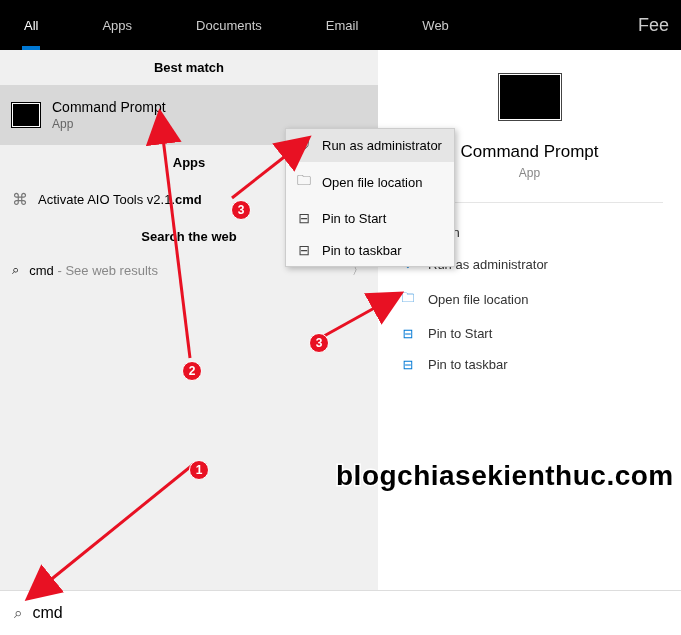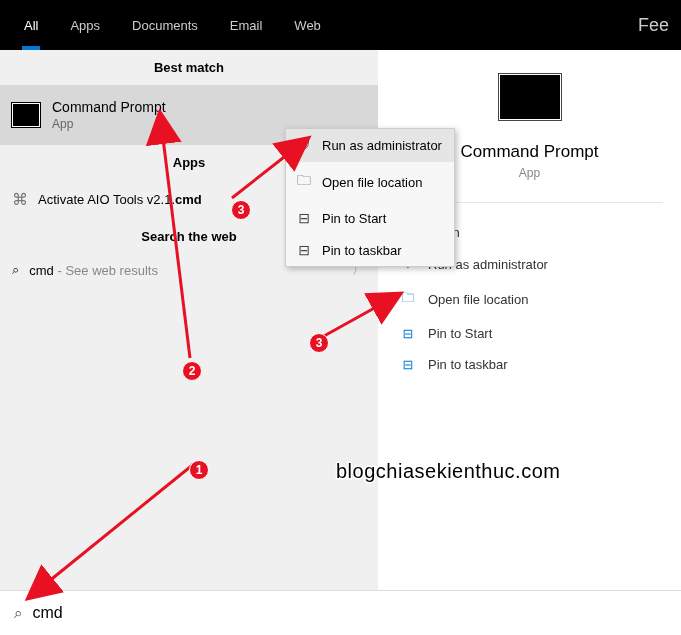--- a/index.html
+++ b/index.html
@@ -1,18 +1,18 @@
 <!DOCTYPE html>
 <html><head>
 <meta charset="utf-8">
 <style>
 * { margin: 0; padding: 0; box-sizing: border-box; font-family: 'Segoe UI', Arial, sans-serif; }
 body { width: 681px; height: 635px; overflow: hidden; position: relative; background: #fff; }
 
-.topbar { background: #000; color: #fff; height: 50px; display: flex; align-items: stretch; padding: 0 8px; }
+.topbar { background: #000; color: #fff; height: 50px; display: flex; align-items: stretch; padding: 0 8px; gap: 32px; }
 .tab { padding: 0 16px; display: flex; align-items: center; font-size: 13px; color: #ccc; cursor: pointer; position: relative; }
 .tab.active { color: #fff; }
 .tab.active::after { content: ''; position: absolute; bottom: 0; left: 14px; right: 14px; height: 4px; background: #0078d4; }
 .tab .chev { margin-left: 6px; font-size: 10px; }
 .spacer { flex: 1; }
 .right-txt { display: flex; align-items: center; font-size: 18px; color: #ccc; padding-right: 4px; }
 
 .main { display: flex; height: 540px; }
 .left { width: 378px; background: #f0f0f0; position: relative; }
 .right { flex: 1; background: #fff; position: relative; }
@@ -48,21 +48,21 @@
 .searchbar { position: absolute; bottom: 0; left: 0; right: 0; height: 45px; background: #fff; border-top: 1px solid #ddd; display: flex; align-items: center; padding: 0 14px; gap: 10px; }
 .searchbar .sicon { font-size: 15px; color: #555; }
 .searchbar input { border: 0; outline: 0; font-size: 16px; flex: 1; color: #000; }
 
 .badge { position: absolute; width: 20px; height: 20px; border-radius: 50%; background: #e81123; color: #fff; font-size: 12px; font-weight: 700; display: flex; align-items: center; justify-content: center; border: 1px solid #fff; z-index: 40; }
 .badge-1 { left: 189px; top: 460px; }
 .badge-2 { left: 182px; top: 361px; }
 .badge-3a { left: 231px; top: 200px; }
 .badge-3b { left: 309px; top: 333px; }
 
-.watermark { position: absolute; left: 336px; top: 460px; font-size: 20px; font-weight: 400; color: #000; -webkit-text-stroke: 3px #fff; paint-order: stroke fill; z-index: 35; letter-spacing: 0.5px; }
+.watermark { position: absolute; left: 336px; top: 460px; font-size: 28px; font-weight: 700; color: #000; -webkit-text-stroke: 3px #fff; paint-order: stroke fill; z-index: 35; letter-spacing: 0.5px; }
 
 .annot { position: absolute; top: 0; left: 0; pointer-events: none; z-index: 38; }
 </style>
 </head>
 <body>
 
 <div class="topbar">
   <div class="tab active">All</div>
   <div class="tab">Apps</div>
   <div class="tab">Documents</div>

